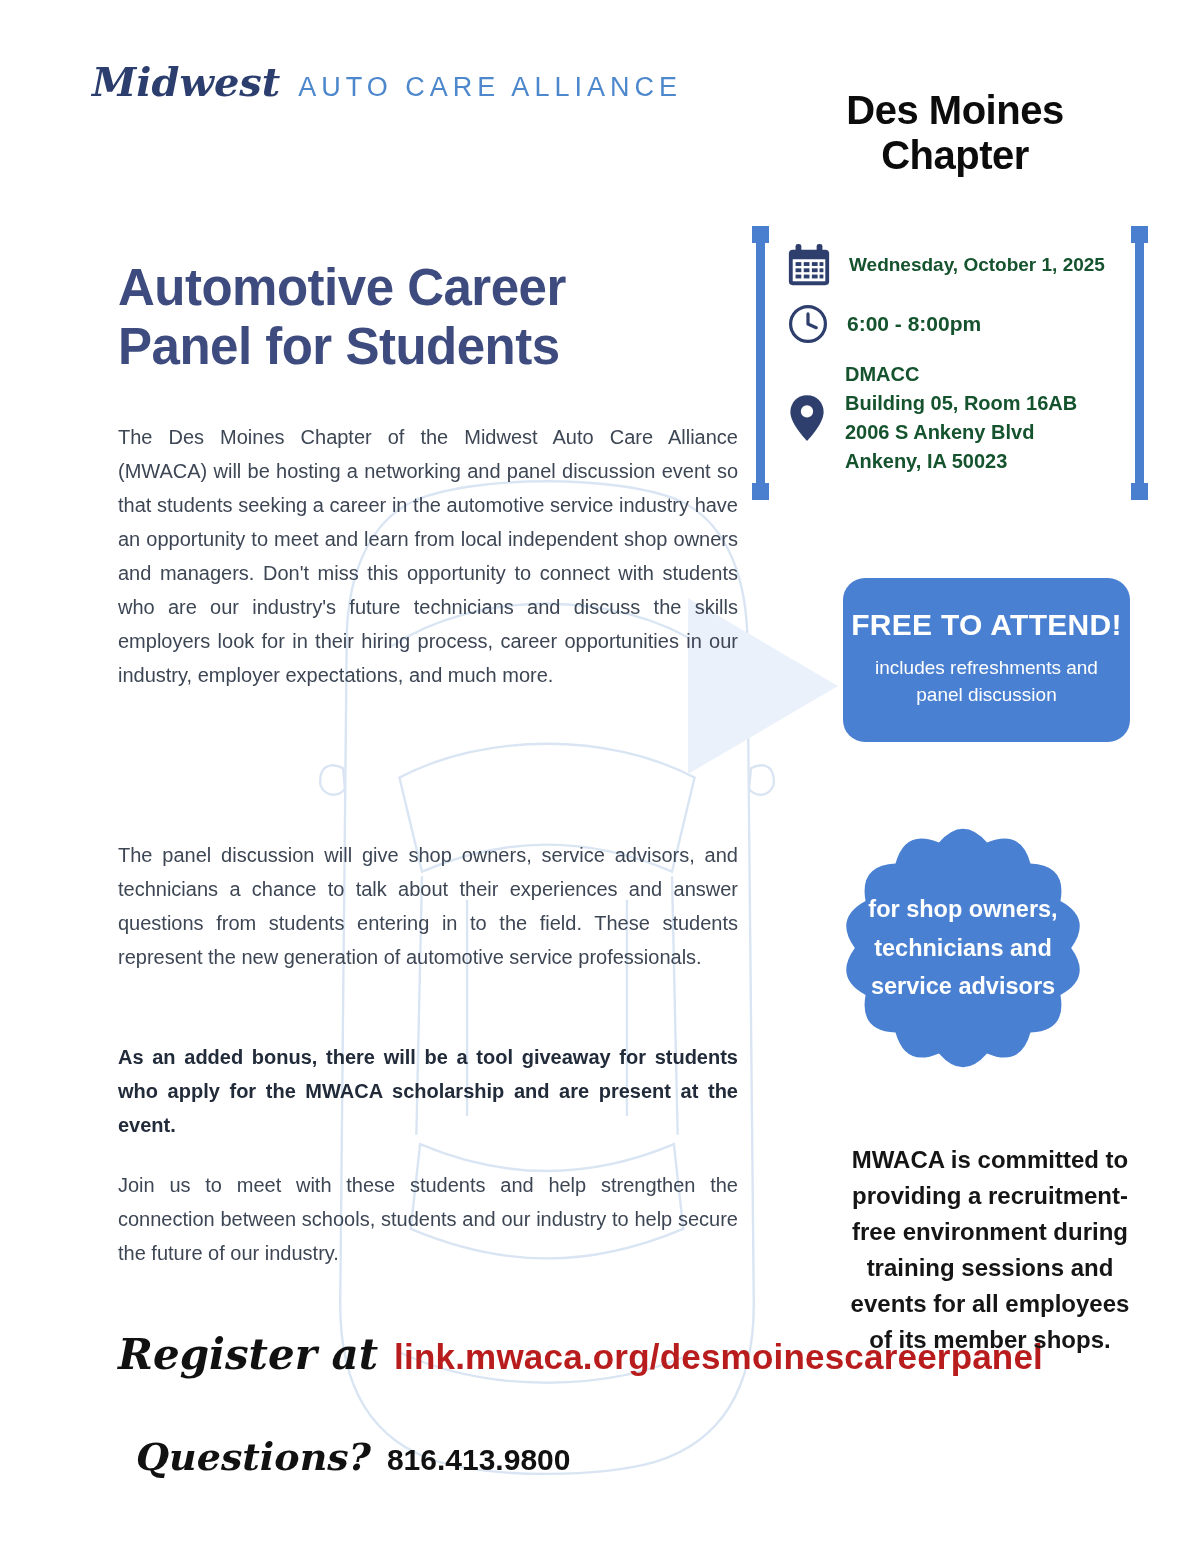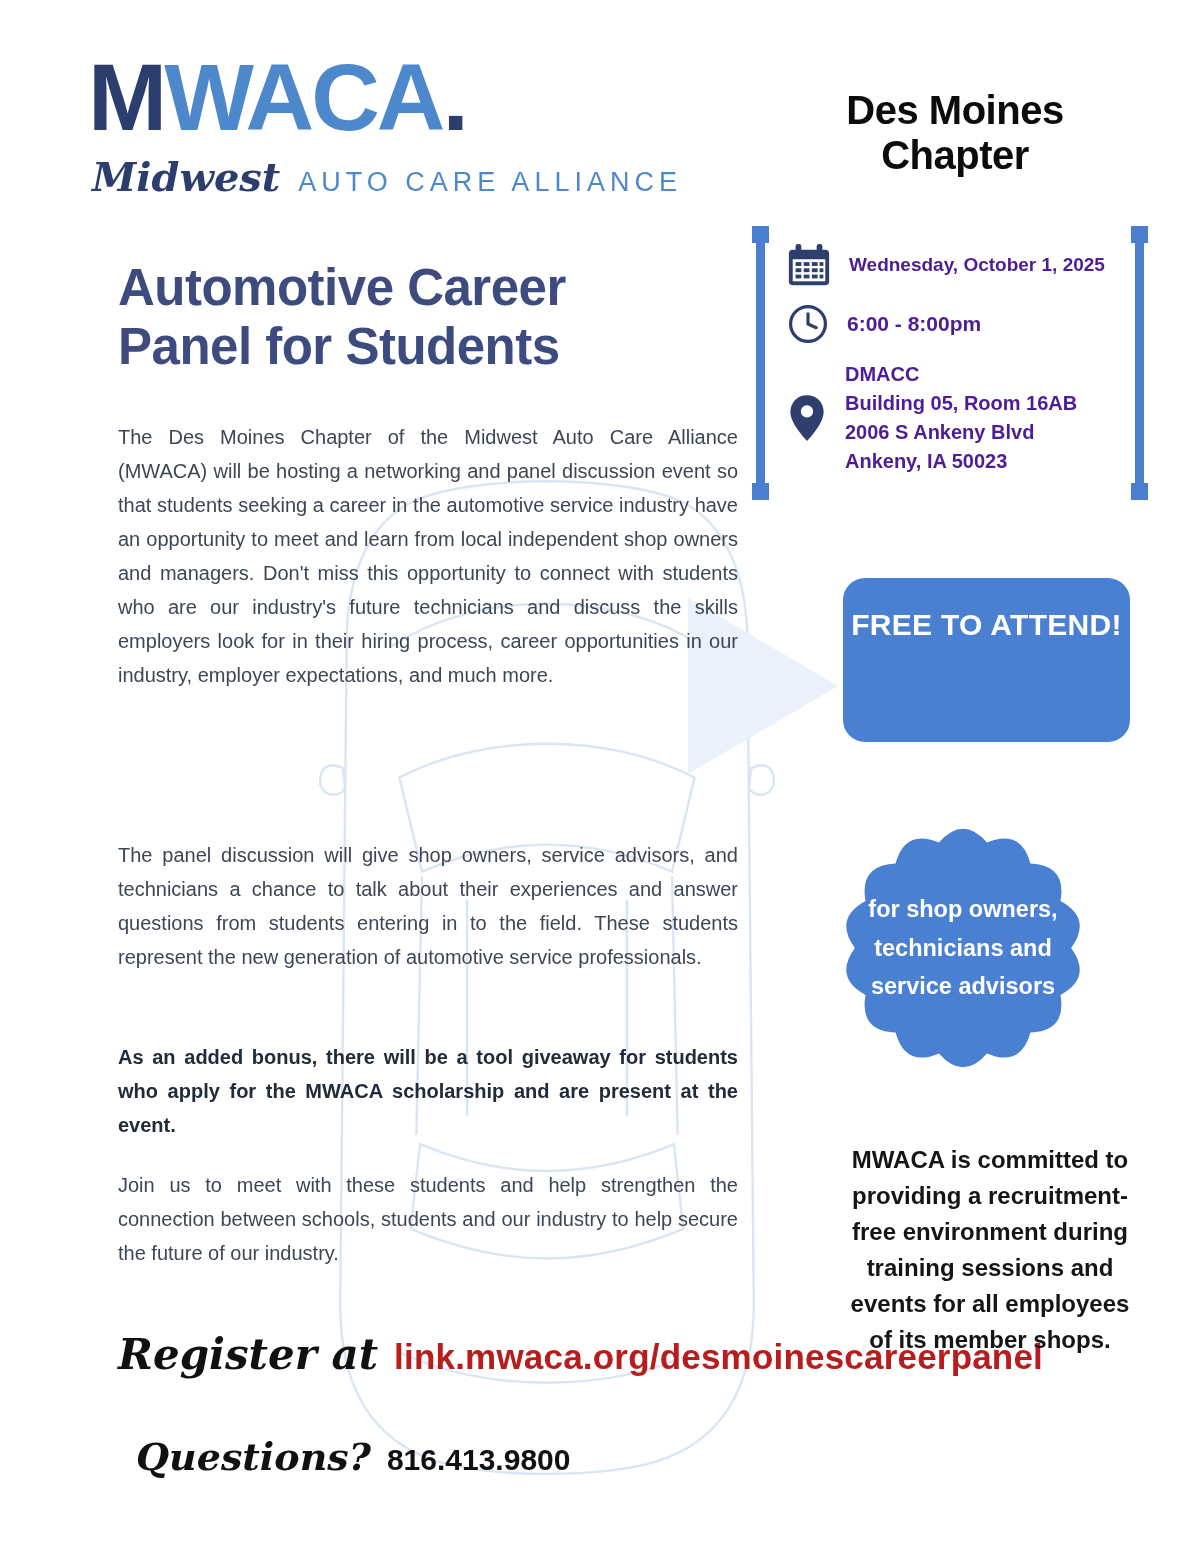--- a/index.html
+++ b/index.html
@@ -53,21 +53,21 @@
   .bracket.right { right:8px; }
   .bracket::before, .bracket::after {
     content:""; position:absolute; left:-4px; width:17px; height:17px; background:#4a7fd0;
   }
   .bracket::before { top:-10px; }
   .bracket::after { bottom:-10px; }
   .event-rows {
     position:absolute; left:38px; top:16px; right:28px;
     display:flex; flex-direction:column; gap:14px;
   }
-  .event-row { display:flex; align-items:center; gap:17px; color:#4c1d95; font-weight:700; }
+  .event-row { display:flex; align-items:center; gap:17px; color:#14532d; font-weight:700; }
   .event-row .icon { flex:0 0 auto; display:flex; }
   .event-date { font-size:19px; }
   .event-time { font-size:21px; }
   .event-location { font-size:20px; line-height:1.45; }
 
   
   .headline {
     position:absolute; left:118px; top:258px; width:620px;
     font-size:51px; font-weight:800; line-height:1.16;
     color:#3e4b7e; letter-spacing:-0.5px;
@@ -133,21 +133,20 @@
     <path d="M 75 950 C 170 995 300 995 395 950"></path>
     <path d="M 18 330 C 2 322 -8 330 -6 348 C 0 362 14 360 20 352 Z"></path>
     <path d="M 452 330 C 468 322 478 330 476 348 C 470 362 456 360 450 352 Z"></path>
     <path d="M 150 470 L 150 700 M 320 470 L 320 700"></path>
   </svg>
   <div class="chevron-watermark"></div>
 
   <div class="content">
 
     <div class="logo">
-      <div class="wordmark"><span>M</span><span class="light">WACA</span><span>.</span></div>
       <div class="logo-sub">
         <span class="script script-midwest">Midwest</span>
         <span class="alliance-text">AUTO CARE ALLIANCE</span>
       </div>
     </div>
 
     <div class="chapter">
       <div>Des Moines</div>
       <div>Chapter</div>
     </div>
@@ -221,20 +220,21 @@
       <span class="script register-script">Register at</span>
       <span class="register-link">link.mwaca.org/desmoinescareerpanel</span>
     </div>
     <div class="questions-row">
       <span class="script questions-script">Questions?</span>
       <span class="phone">816.413.9800</span>
     </div>
 
     <div class="free-box">
       <div class="free-title">FREE TO ATTEND!</div>
+      <div class="free-sub">includes refreshments and panel discussion</div>
     </div>
 
     <div class="badge">
       <svg viewBox="0 0 300 300">
         <path fill="#4a80d2" d="M272,150 Q296.2,183.4 259.9,202.9 Q267.3,243.5 226.1,245.4 Q215.1,285.2 177.1,268.9 Q150,300 122.9,268.9 Q84.9,285.2 73.9,245.4 Q32.7,243.5 40.1,202.9 Q3.8,183.4 28,150 Q3.8,116.6 40.1,97.1 Q32.7,56.5 73.9,54.6 Q84.9,14.8 122.9,31.1 Q150,0 177.1,31.1 Q215.1,14.8 226.1,54.6 Q267.3,56.5 259.9,97.1 Q296.2,116.6 272,150 Z"></path>
       </svg>
       <div class="badge-text">
         <div>for shop owners,</div>
         <div>technicians and</div>
         <div>service advisors</div>

